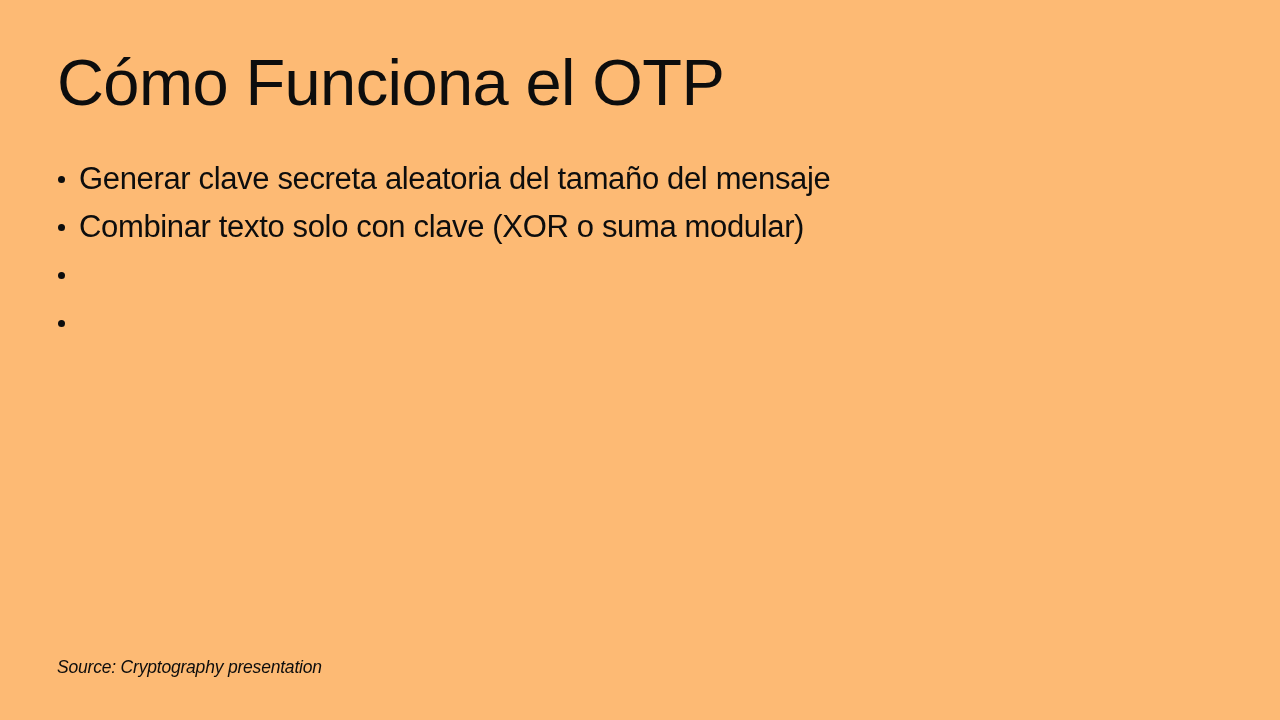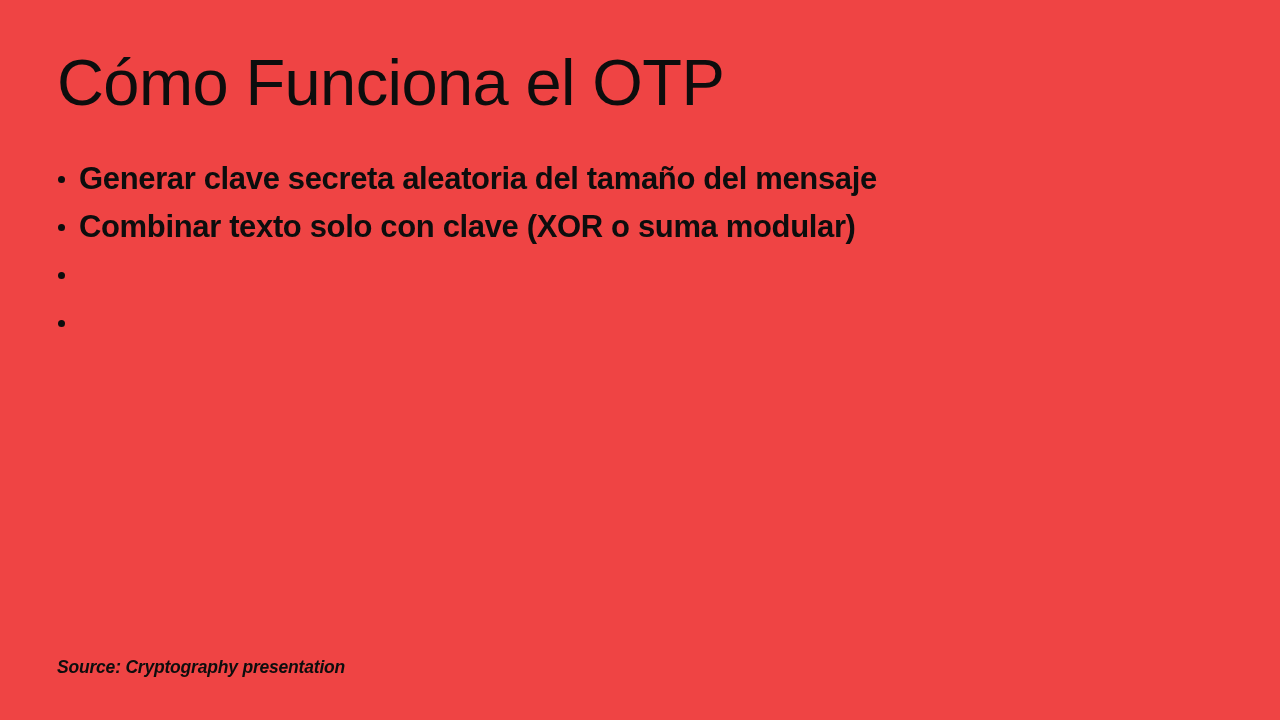--- a/index.html
+++ b/index.html
@@ -11,21 +11,21 @@
     height: 720px;
     background: #ffffff;
     font-family: "Liberation Sans", "DejaVu Sans", sans-serif;
     overflow: hidden;
   }
 
   #slide {
     position: relative;
     width: 1280px;
     height: 720px;
-    background: #ef4444;
+    background: #fdba74;
     box-sizing: border-box;
   }
 
   
   #slide-title {
     position: absolute;
     left: 57px;
     top: 50px;
     width: 1160px;
     margin: 0;
@@ -47,21 +47,21 @@
     padding: 0;
     list-style: none;
   }
 
   #bullet-list li {
     position: relative;
     height: 48px;
     line-height: 48px;
     padding-left: 22px;
     font-size: 31px;
-    font-weight: 700;
+    font-weight: 400;
     letter-spacing: -0.35px;
     color: #0d0d0d;
     white-space: nowrap;
   }
 
   .bullet-dot {
     position: absolute;
     left: 1px;
     top: 50%;
     width: 7px;
@@ -75,21 +75,21 @@
     display: inline;
   }
 
   
   #source-note {
     position: absolute;
     left: 57px;
     top: 657px;
     font-size: 17.5px;
     font-style: italic;
-    font-weight: 700;
+    font-weight: 400;
     letter-spacing: -0.2px;
     color: #0d0d0d;
     white-space: nowrap;
   }
 </style>
 </head>
 <body>
 
 <div id="slide">
 

